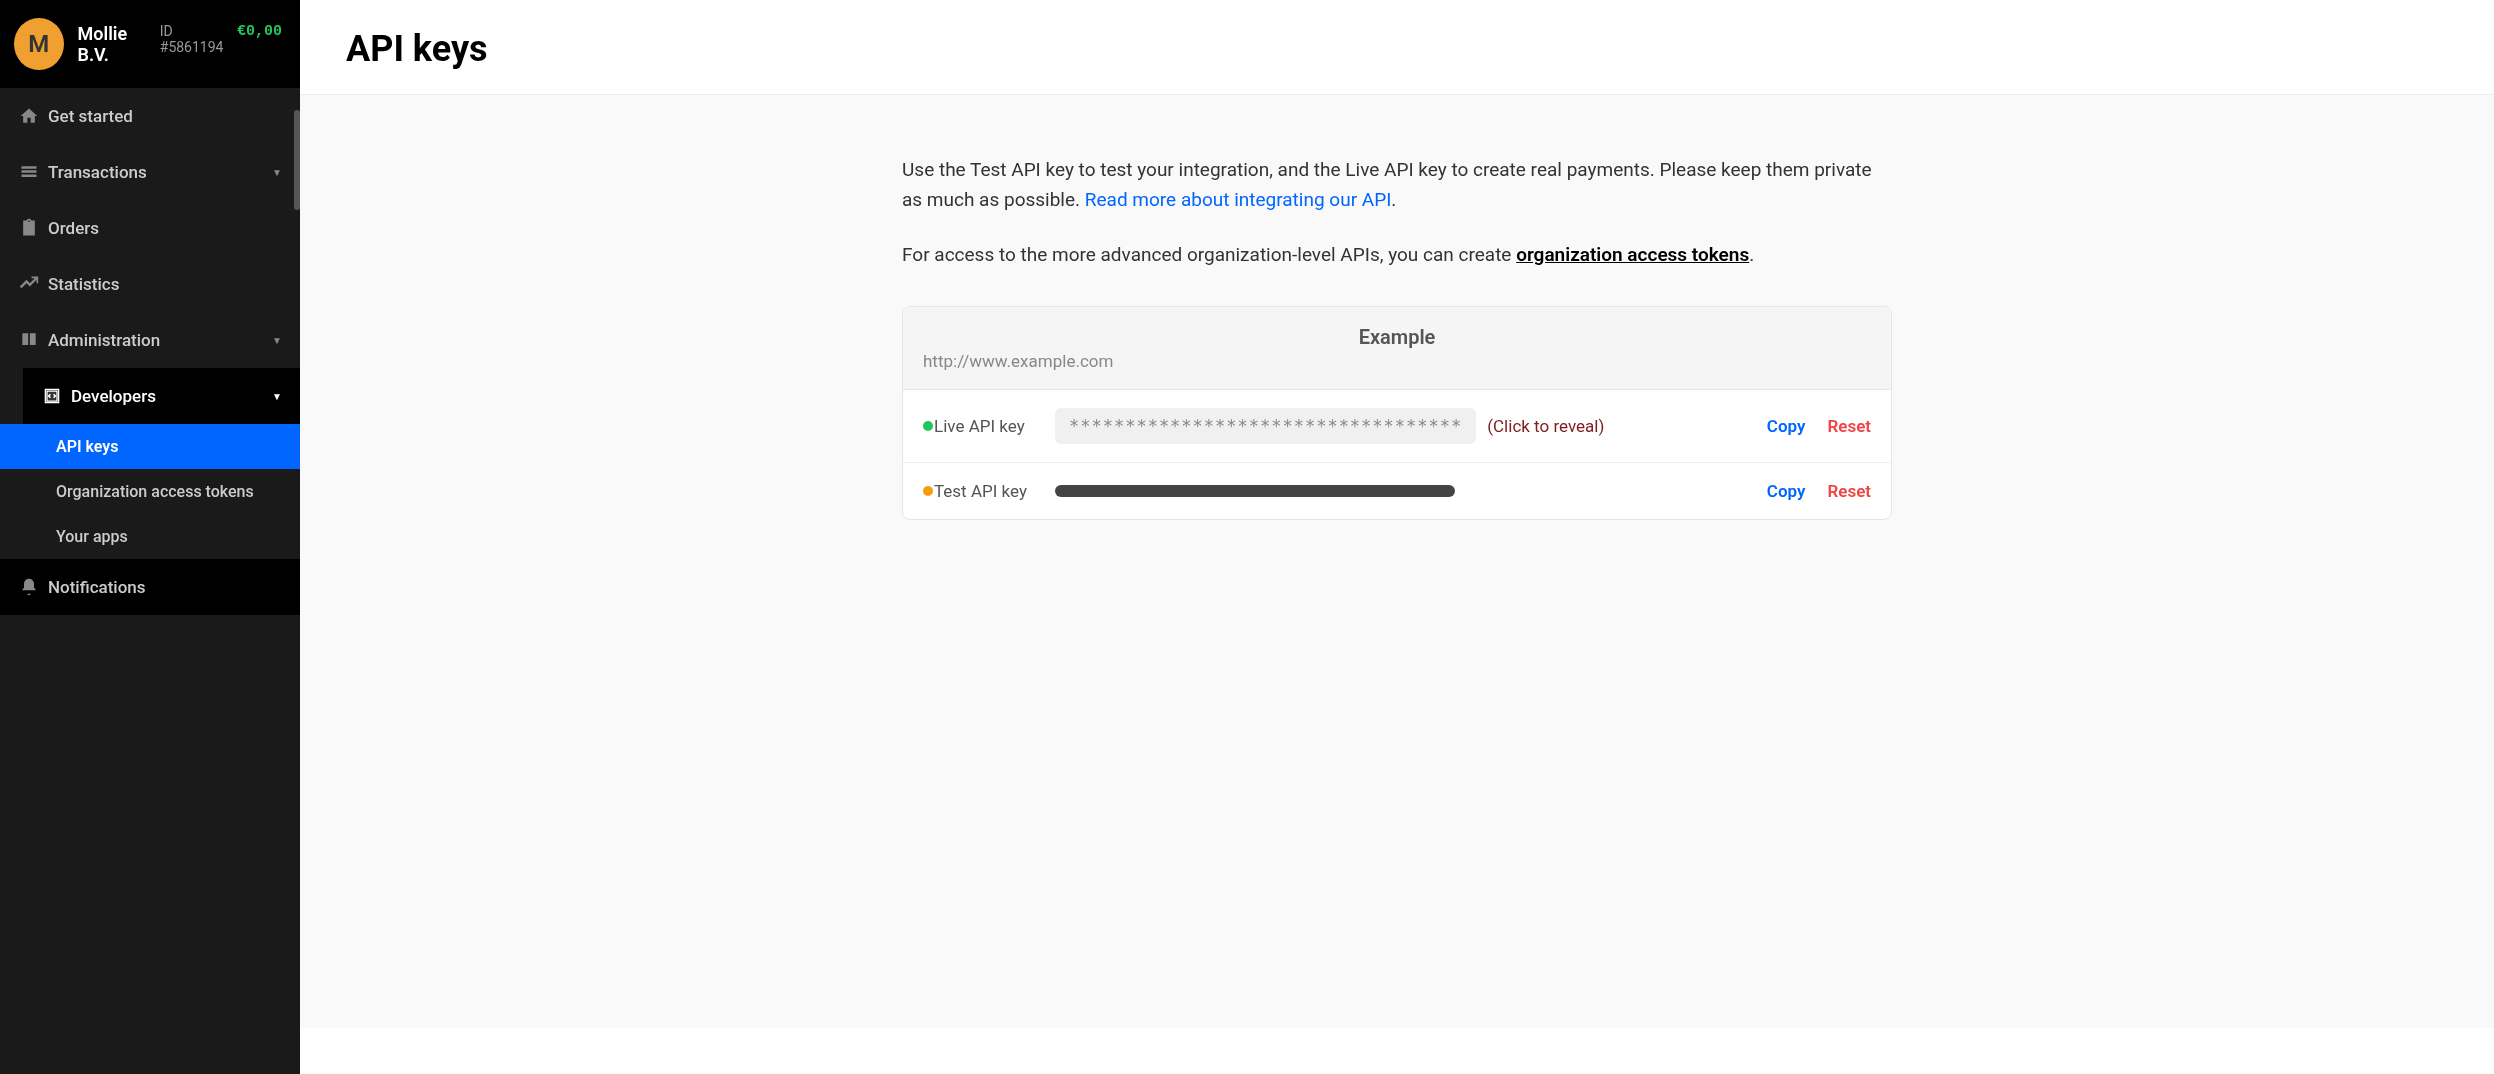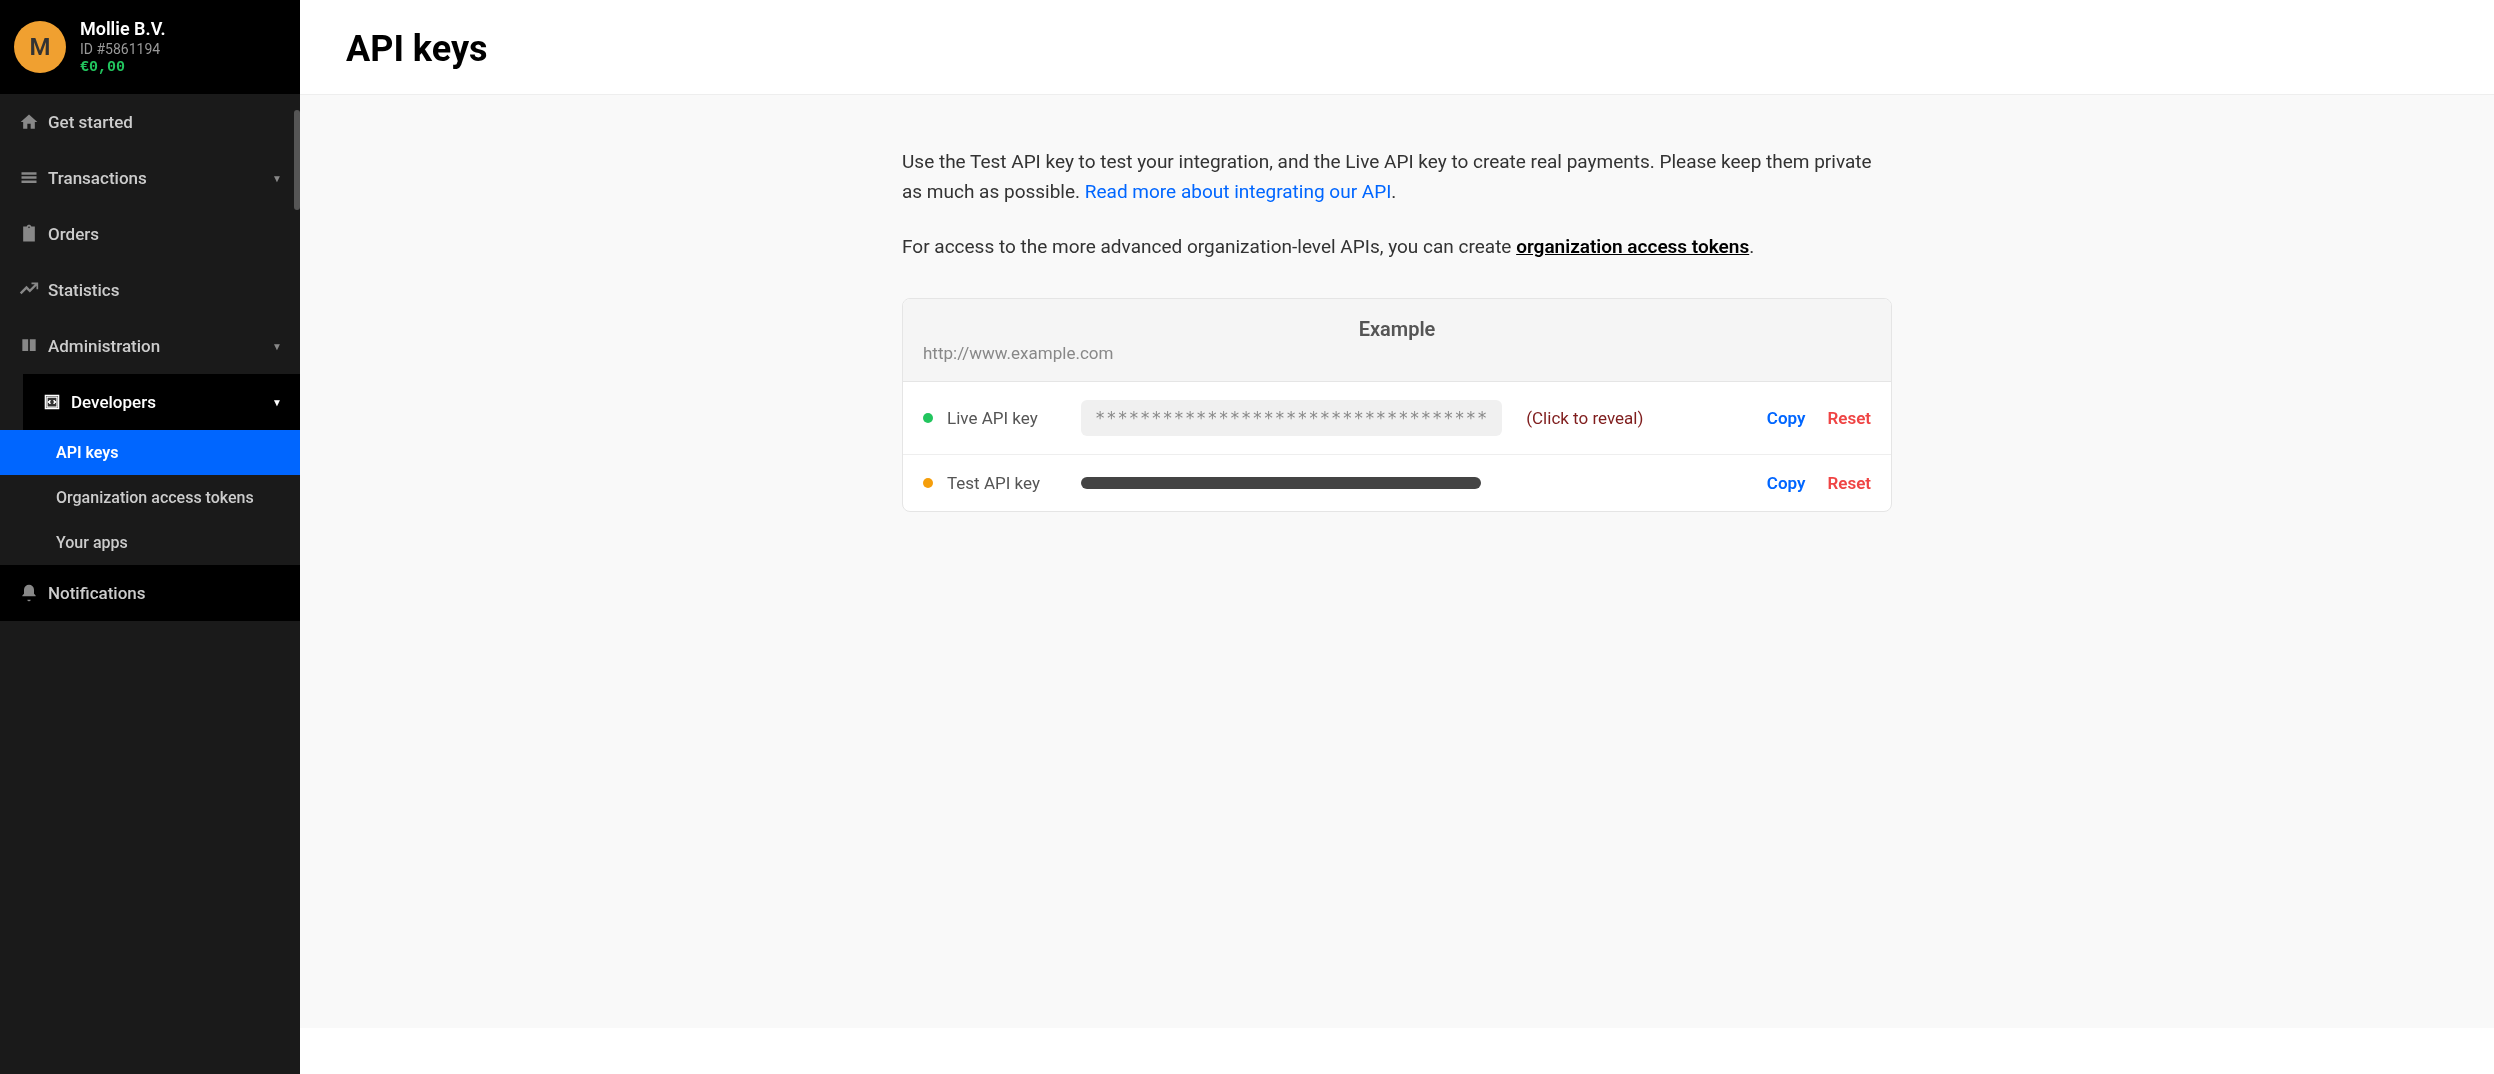--- a/index.html
+++ b/index.html
@@ -52,21 +52,20 @@
       display: flex;
       align-items: center;
       justify-content: center;
       font-size: 24px;
       font-weight: 600;
       color: #333;
     }
     
     .profile-info {
       display: flex;
-      flex-direction: column;
       gap: 2px;
     }
     
     .profile-name {
       font-size: 18px;
       font-weight: 600;
     }
     
     .profile-id {
       font-size: 14px;
@@ -150,21 +149,21 @@
     
     .content-body {
       background: #f9f9f9;
       border-top: 1px solid #eee;
       min-height: calc(100vh - 140px);
       padding: 48px 0;
     }
     
     .content-inner {
       max-width: 1030px;
-      margin: 4px auto;
+      margin: 12px auto;
       padding: 0 20px;
     }
     
     .intro-text {
       font-size: 19px;
       line-height: 1.6;
       color: #333;
       margin-bottom: 24px;
     }
     
@@ -203,21 +202,21 @@
     .card-url {
       font-size: 17px;
       color: #888;
       margin-top: 2px;
     }
     
     .key-row {
       display: flex;
       align-items: center;
       padding: 18px 20px;
-      gap: 14px;
+      gap: 1px;
       border-bottom: 1px solid #eee;
     }
     
     .key-row:last-child {
       border-bottom: none;
     }
     
     .status-dot {
       width: 10px;
       height: 10px;

